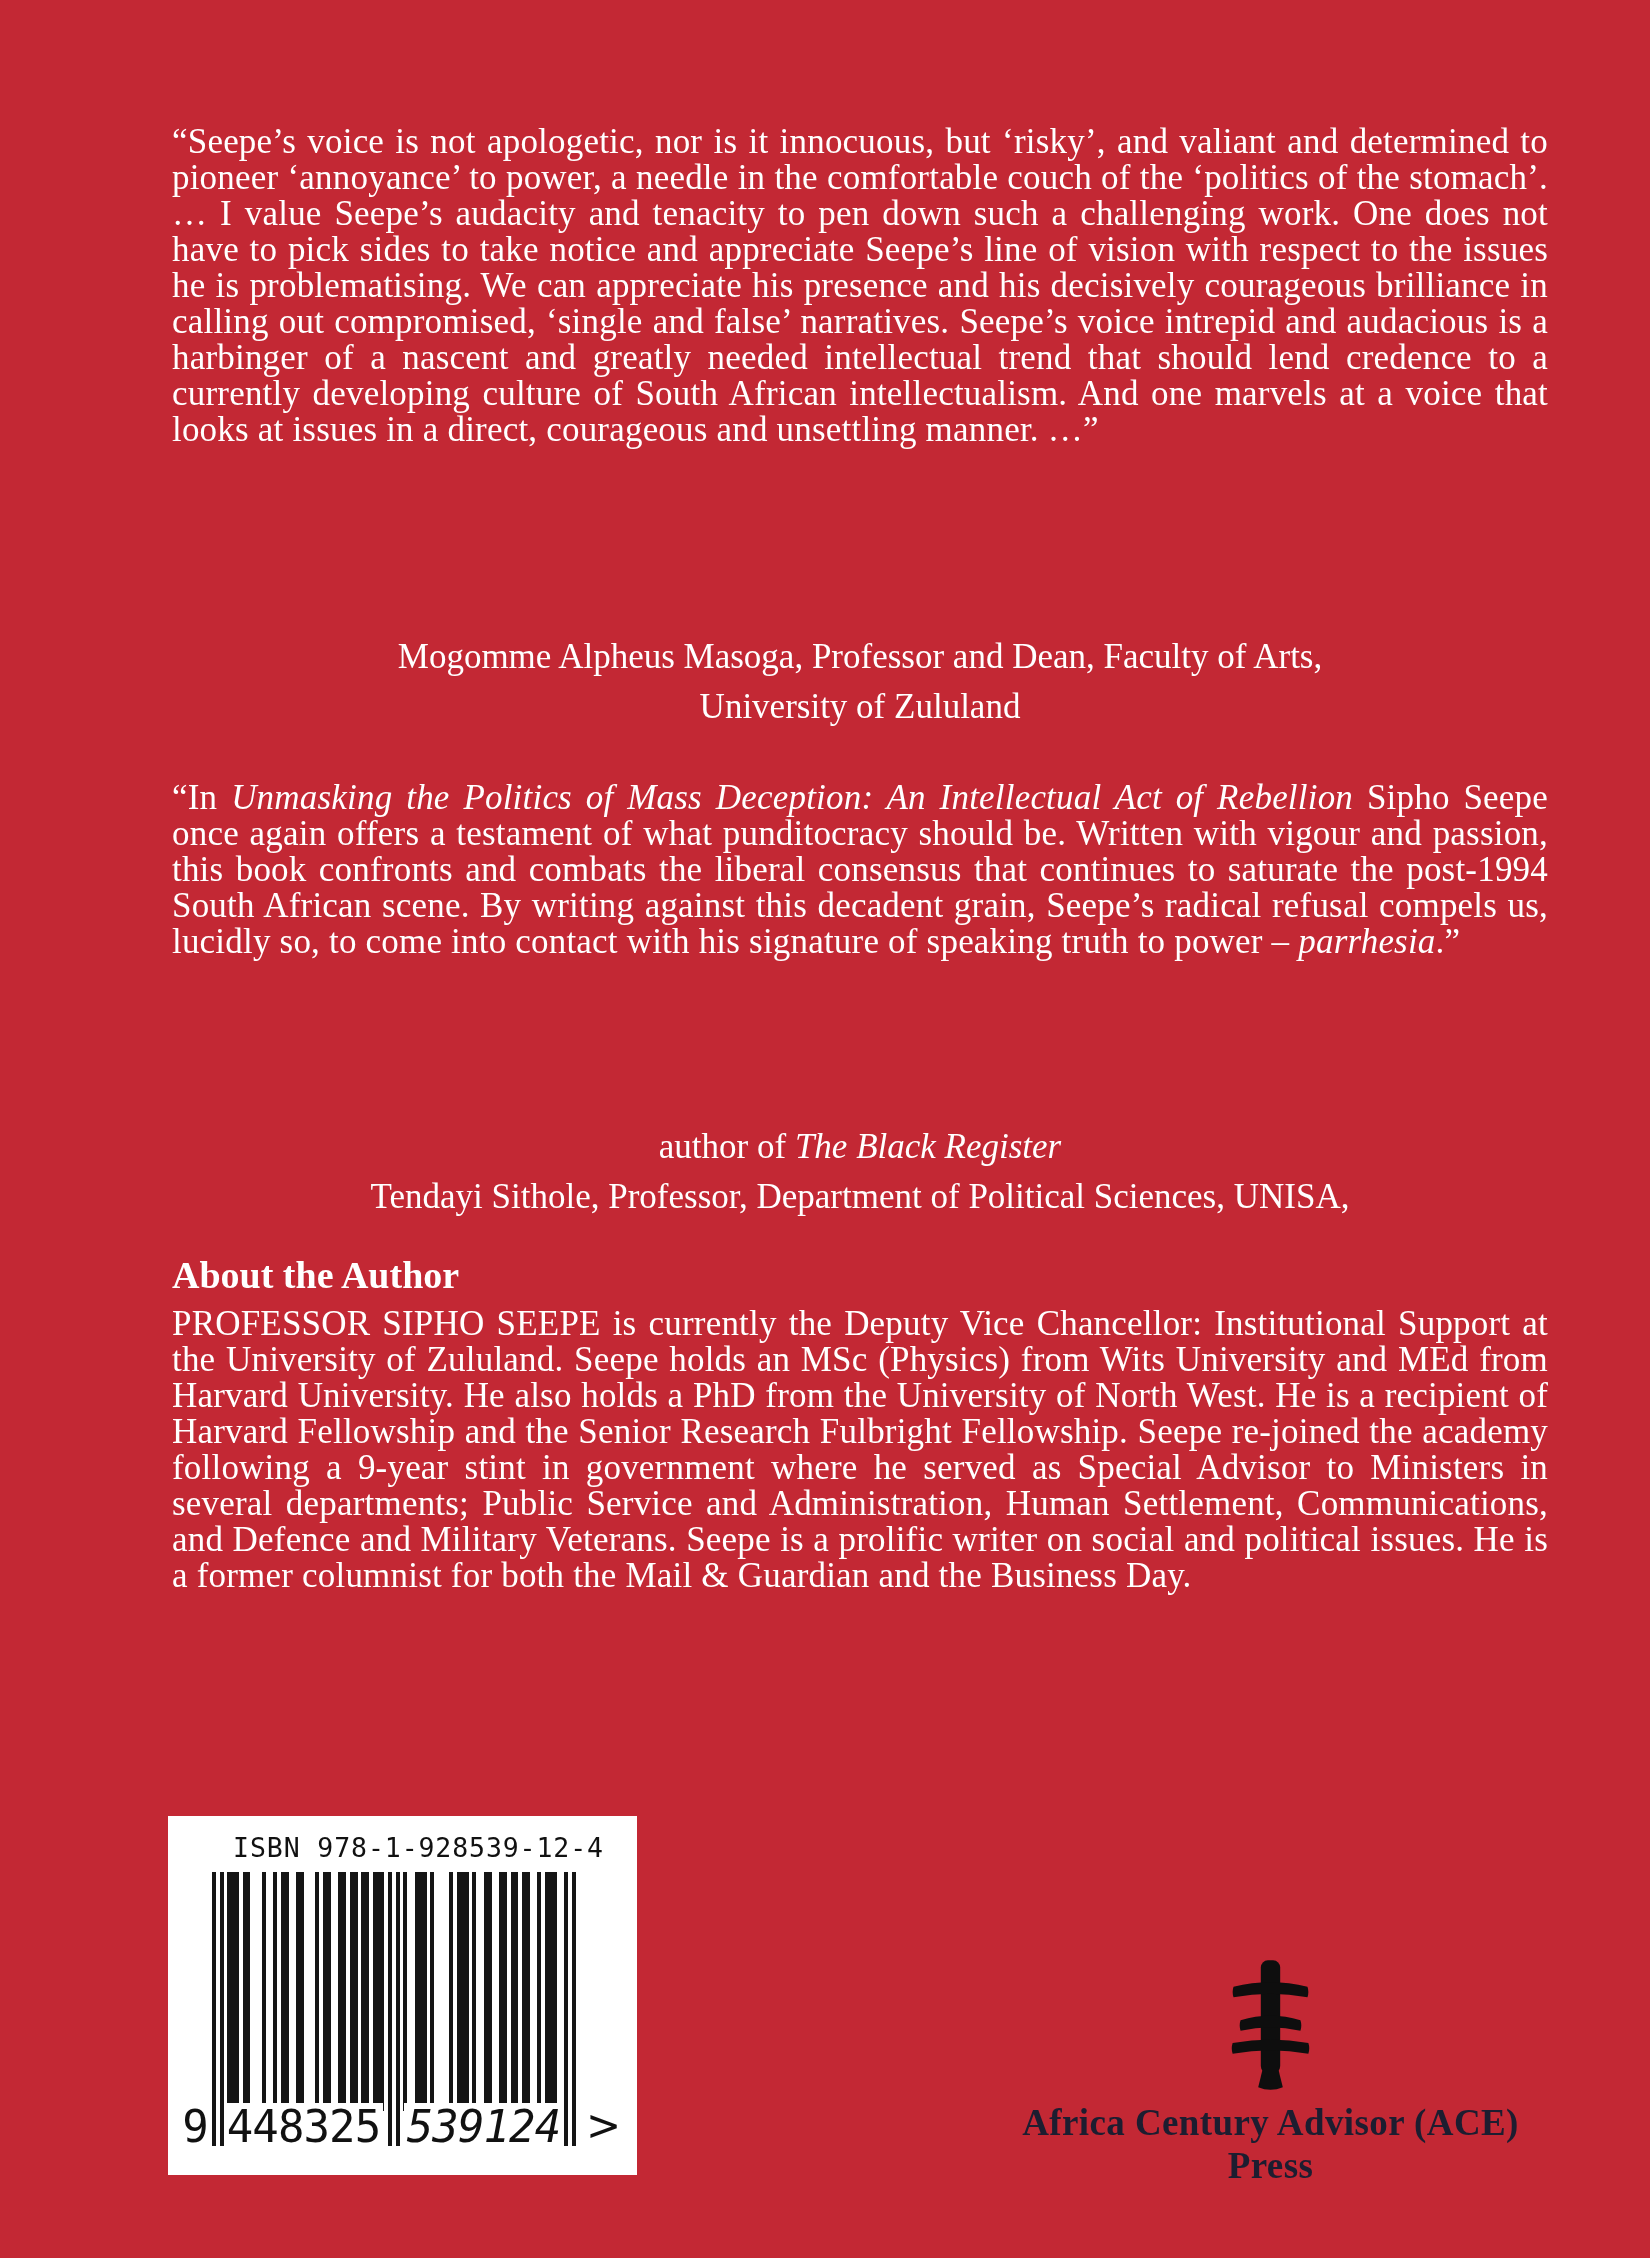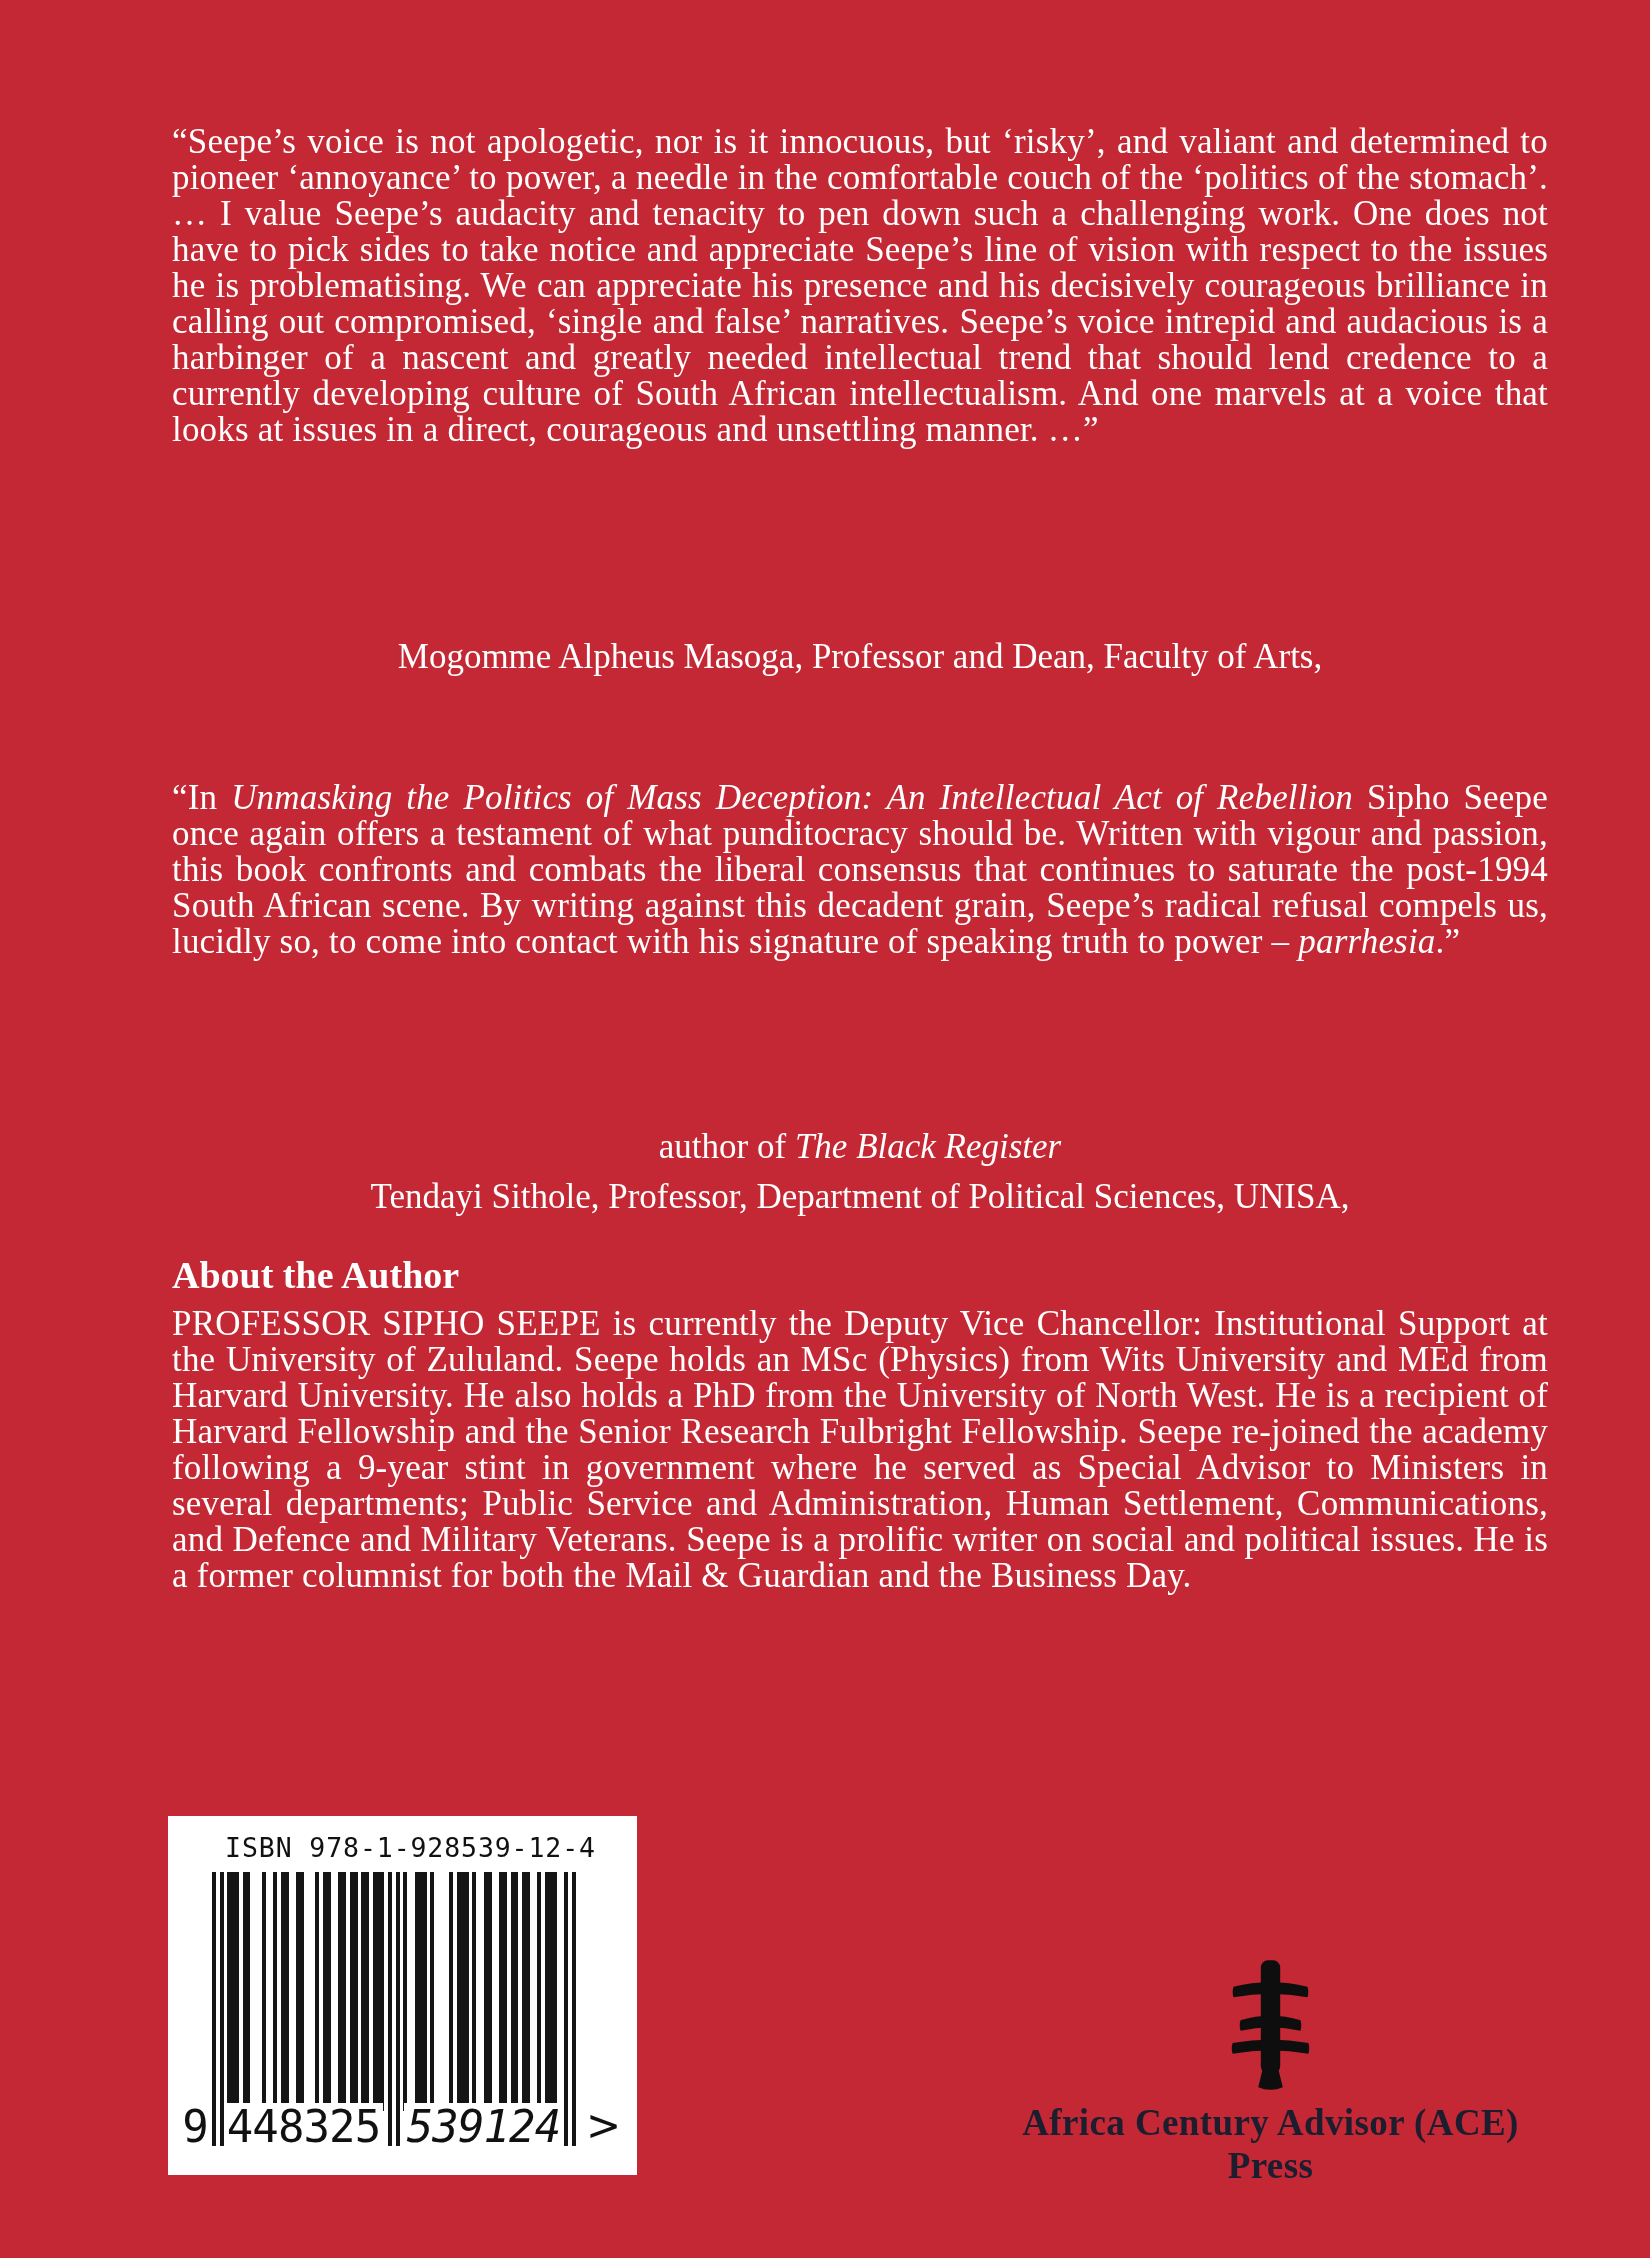--- a/index.html
+++ b/index.html
@@ -30,21 +30,21 @@
     font-size:38px;
     font-weight:bold;
     line-height:44px;
   }
   
   .isbn-box{
     left:168px;top:1816px;width:469px;height:359px;
     background:#ffffff;color:#111111;
   }
   .isbn-label{
-    position:absolute;left:8px;top:16px;width:100%;
+    position:absolute;left:16px;top:16px;width:100%;
     text-align:center;
     font-family:"DejaVu Sans Mono", monospace;
     font-size:26.5px;letter-spacing:0.9px;
     color:#111111;
   }
   .bars{position:absolute;left:44px;top:56px;width:364px;height:274px;}
   .bars div{position:absolute;top:0;background:#151515;}
   .digit-row-span{
     position:absolute;top:287px;height:48px;
     font-family:"DejaVu Sans Mono", monospace;
@@ -70,20 +70,21 @@
     letter-spacing:0.4px;
   }
 </style>
 </head>
 <body>
 
 <div class="abs quote-block body-text" style="top:124px;">“Seepe’s voice is not apologetic, nor is it innocuous, but ‘risky’, and valiant and determined to pioneer ‘annoyance’ to power, a needle in the comfortable couch of the ‘politics of the stomach’. … I value Seepe’s audacity and tenacity to pen down such a challenging work. One does not have to pick sides to take notice and appreciate Seepe’s line of vision with respect to the issues he is problematising. We can appreciate his presence and his decisively courageous brilliance in calling out compromised, ‘single and false’ narratives. Seepe’s voice intrepid and audacious is a harbinger of a nascent and greatly needed intellectual trend that should lend credence to a currently developing culture of South African intellectualism. And one marvels at a voice that looks at issues in a direct, courageous and unsettling manner. …”</div>
 
 <div class="abs attrib-block" style="top:632px;">
   <div class="attrib">Mogomme Alpheus Masoga, Professor and Dean, Faculty of Arts,</div>
+  <div class="attrib">University of Zululand</div>
 </div>
 
 <div class="abs quote-block body-text" style="top:780px;"><span>“In </span><i>Unmasking the Politics of Mass Deception: An Intellectual Act of Rebellion</i><span> Sipho Seepe once again offers a testament of what punditocracy should be. Written with vigour and passion, this book confronts and combats the liberal consensus that continues to saturate the post-1994 South African scene. By writing against this decadent grain, Seepe’s radical refusal compels us, lucidly so, to come into contact with his signature of speaking truth to power – </span><i>parrhesia</i><span>.”</span></div>
 
 <div class="abs attrib-block" style="top:1122px;">
   <div class="attrib"><span>author of </span><i>The Black Register</i></div>
   <div class="attrib">Tendayi Sithole, Professor, Department of Political Sciences, UNISA,</div>
 </div>
 
 <div class="abs quote-block about-heading" style="top:1253px;">About the Author</div>

